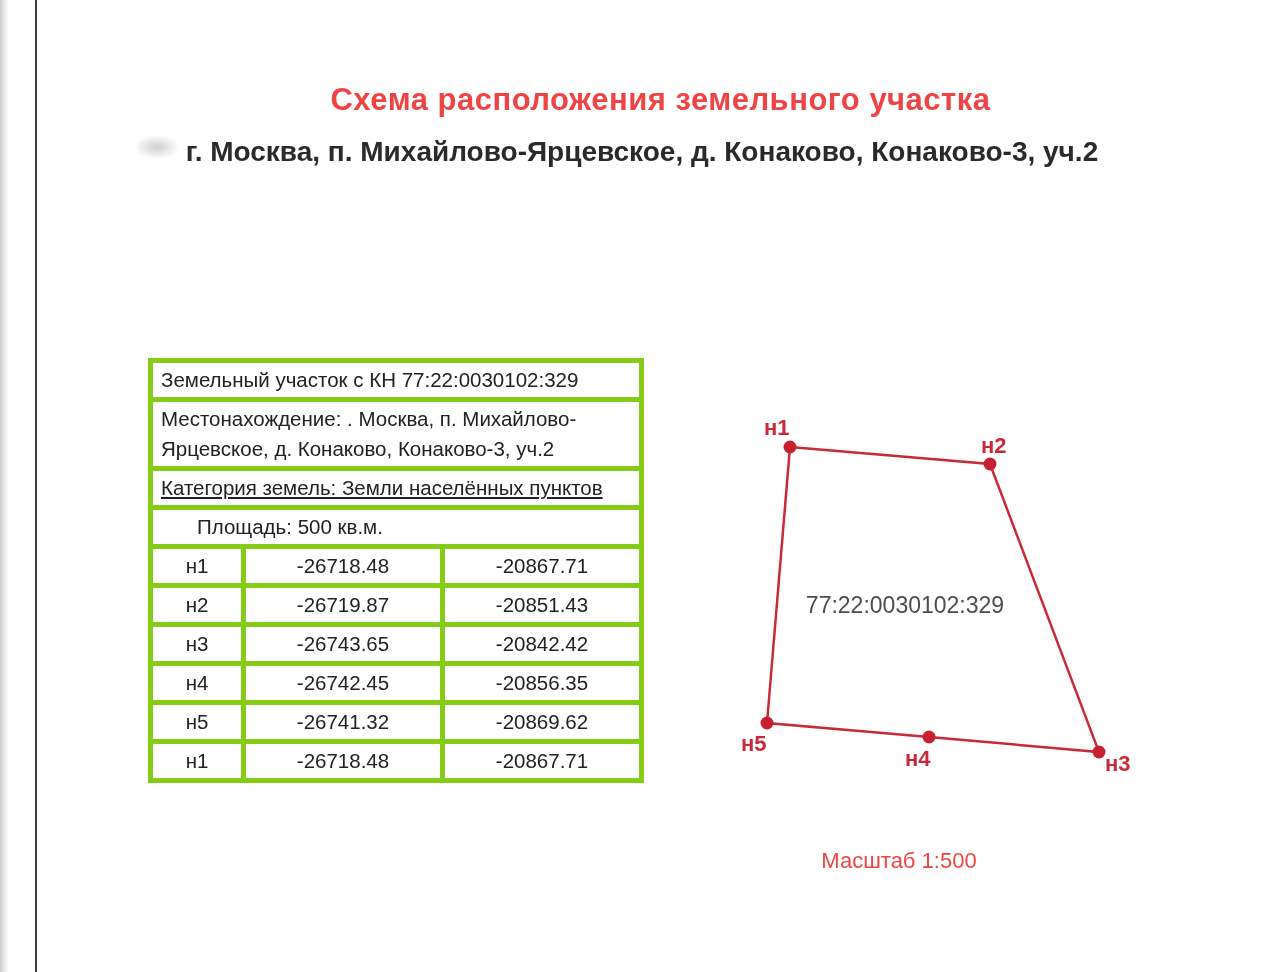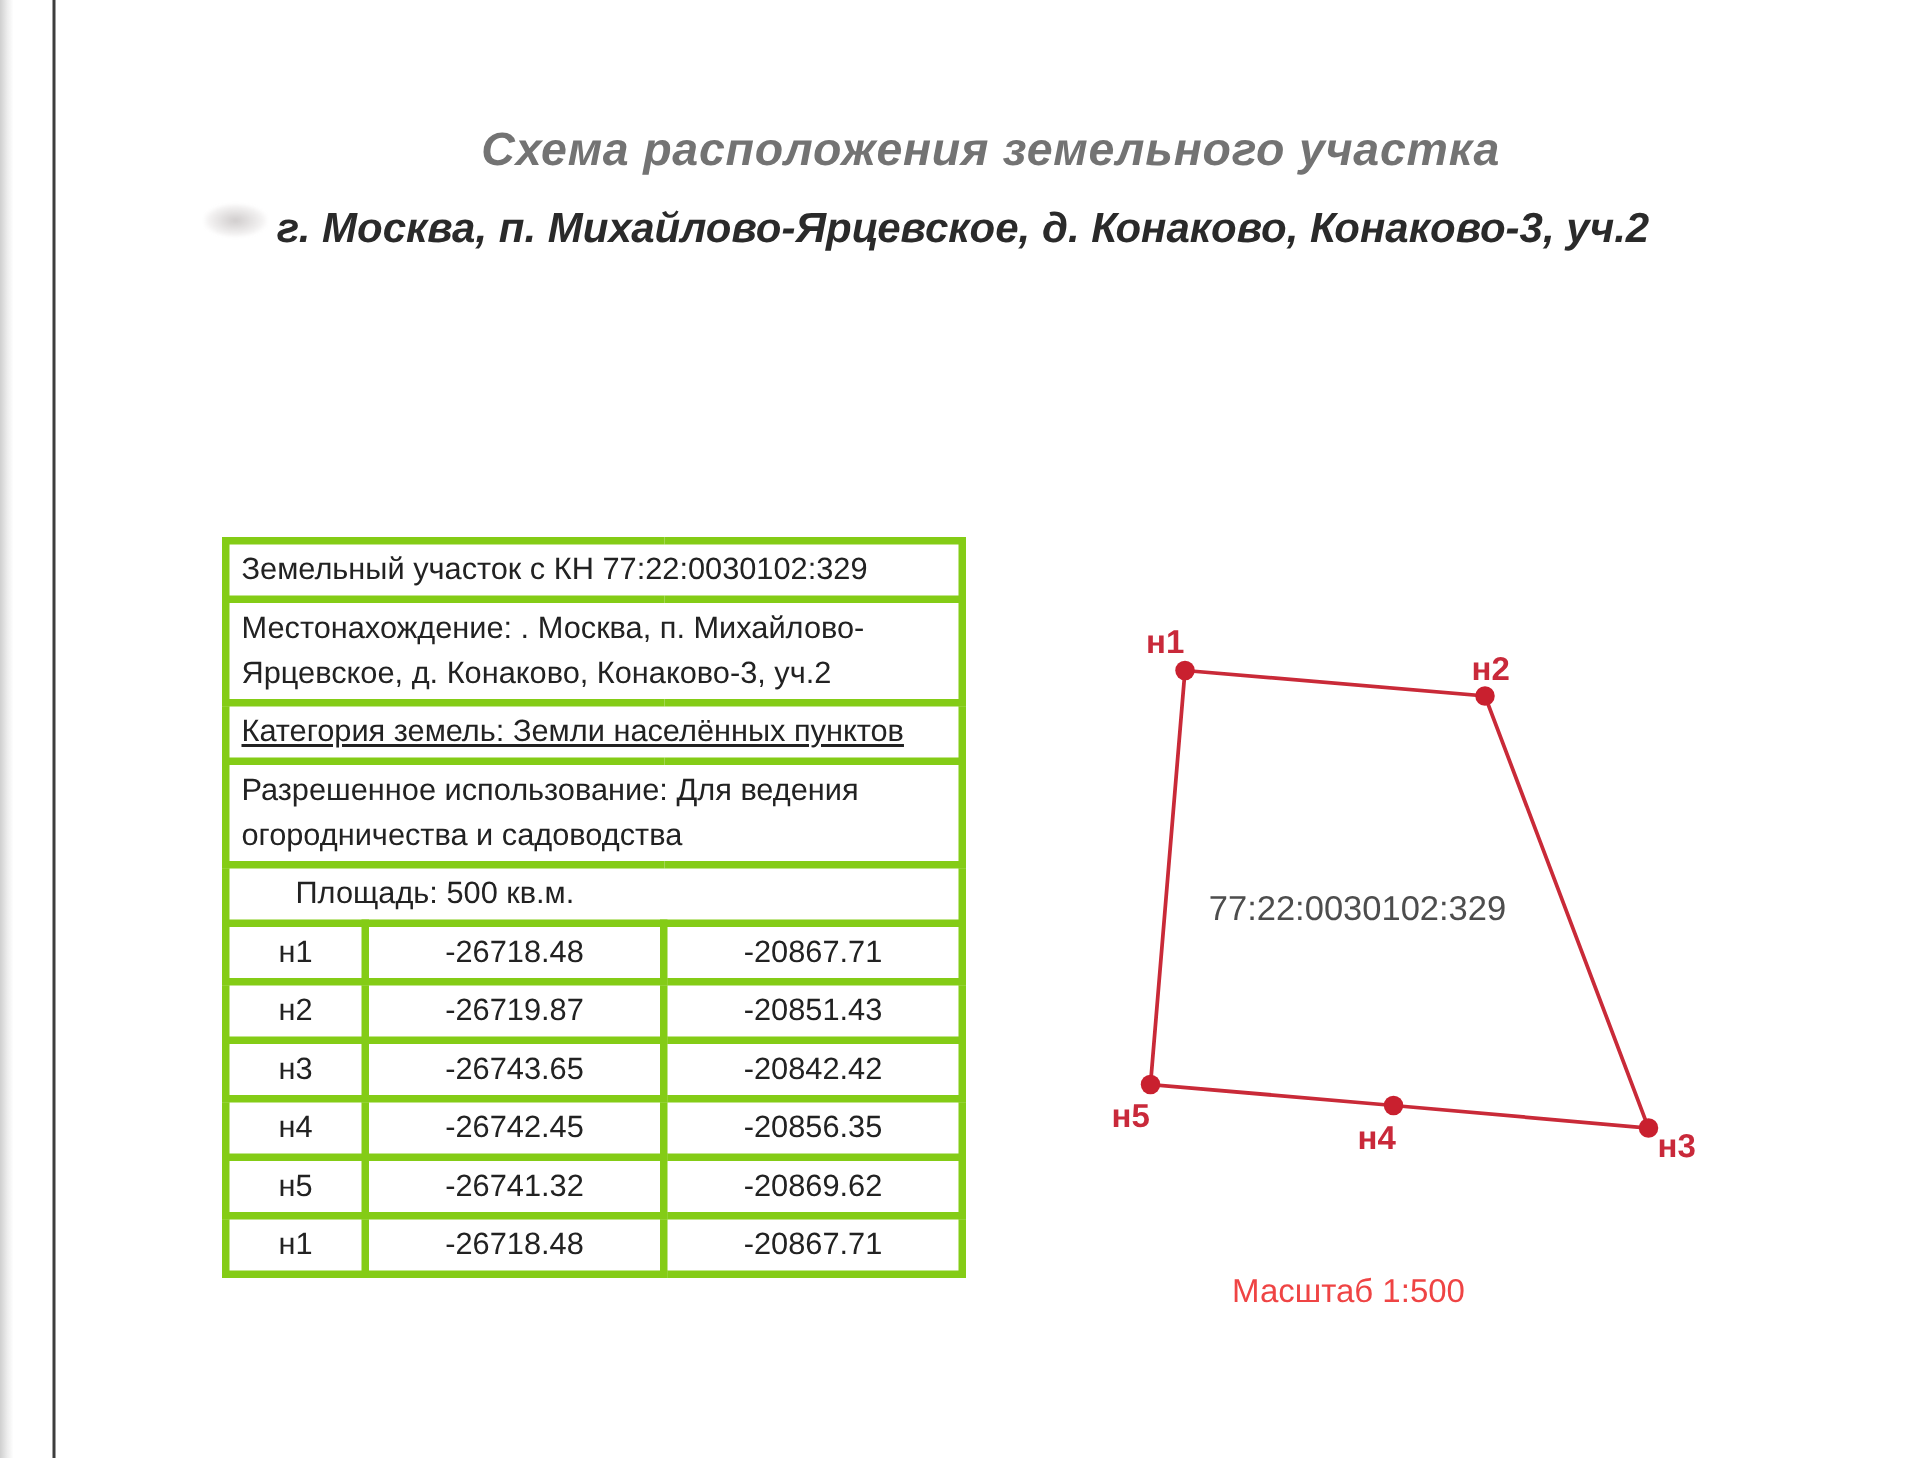--- a/index.html
+++ b/index.html
@@ -20,27 +20,27 @@
     background: #3d3d3d;
   }
   .scan-artifact {
     position: absolute; left: 136px; top: 136px; width: 42px; height: 22px;
     background: radial-gradient(ellipse at center, rgba(120,110,110,0.35), rgba(160,150,150,0.12) 60%, transparent 75%);
     filter: blur(1px);
   }
   .title {
     position: absolute; left: 37px; top: 82px; width: 1247px;
     text-align: center;
-    font-size: 31px; font-weight: bold; font-style: italic;
-    color: #737373; letter-spacing: 0.5px;
+    font-size: 31px; font-weight: bold; 
+    color: #ef4444; letter-spacing: 0.5px;
   }
   .subtitle {
     position: absolute; left: 0; top: 136px; width: 1284px;
     text-align: center;
-    font-size: 28px; font-weight: bold; font-style: italic;
+    font-size: 28px; font-weight: bold; 
     color: #2a2a2a;
   }
   table.info-table {
     position: absolute; left: 148px; top: 358px; width: 491px;
     border-collapse: collapse; table-layout: fixed;
     font-size: 20.5px; color: #222;
   }
   table.info-table td {
     border: 5px solid #84cc16;
     padding: 2px 8px;
@@ -93,23 +93,20 @@
   <tbody>
     <tr class="r1">
       <td class="txt" colspan="3">Земельный участок с КН 77:22:0030102:329</td>
     </tr>
     <tr class="r2">
       <td class="txt" colspan="3">Местонахождение: . Москва, п. Михайлово-Ярцевское, д. Конаково, Конаково-3, уч.2</td>
     </tr>
     <tr class="r3">
       <td class="txt" colspan="3">Категория земель: Земли населённых пунктов</td>
     </tr>
-    <tr class="r4">
-      <td class="txt" colspan="3">Разрешенное использование: Для ведения огородничества и садоводства</td>
-    </tr>
     <tr class="r5">
       <td class="txt" colspan="3">Площадь: 500 кв.м.</td>
     </tr>
     <tr class="rd">
       <td class="ctr">н1</td>
       <td class="ctr">-26718.48</td>
       <td class="ctr">-20867.71</td>
     </tr>
     <tr class="rd">
       <td class="ctr">н2</td>

